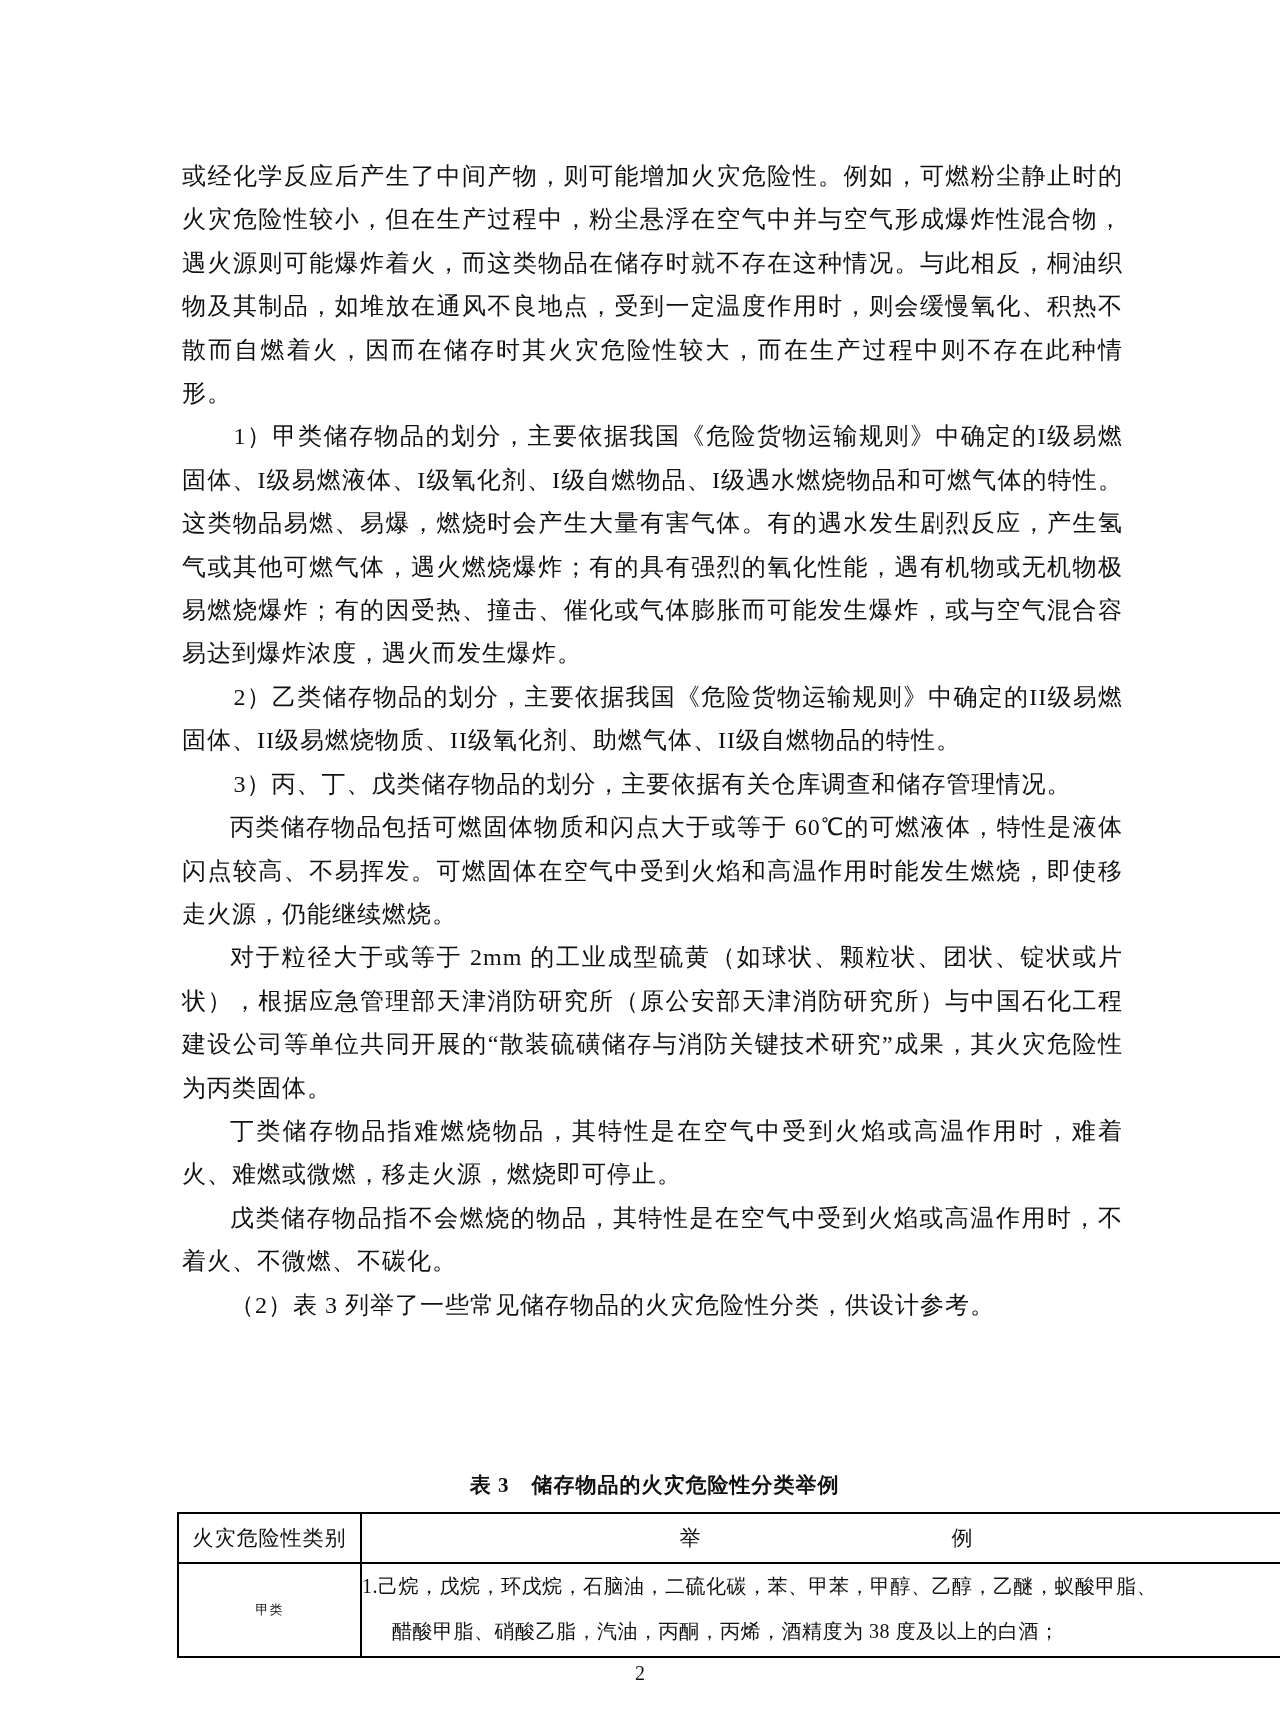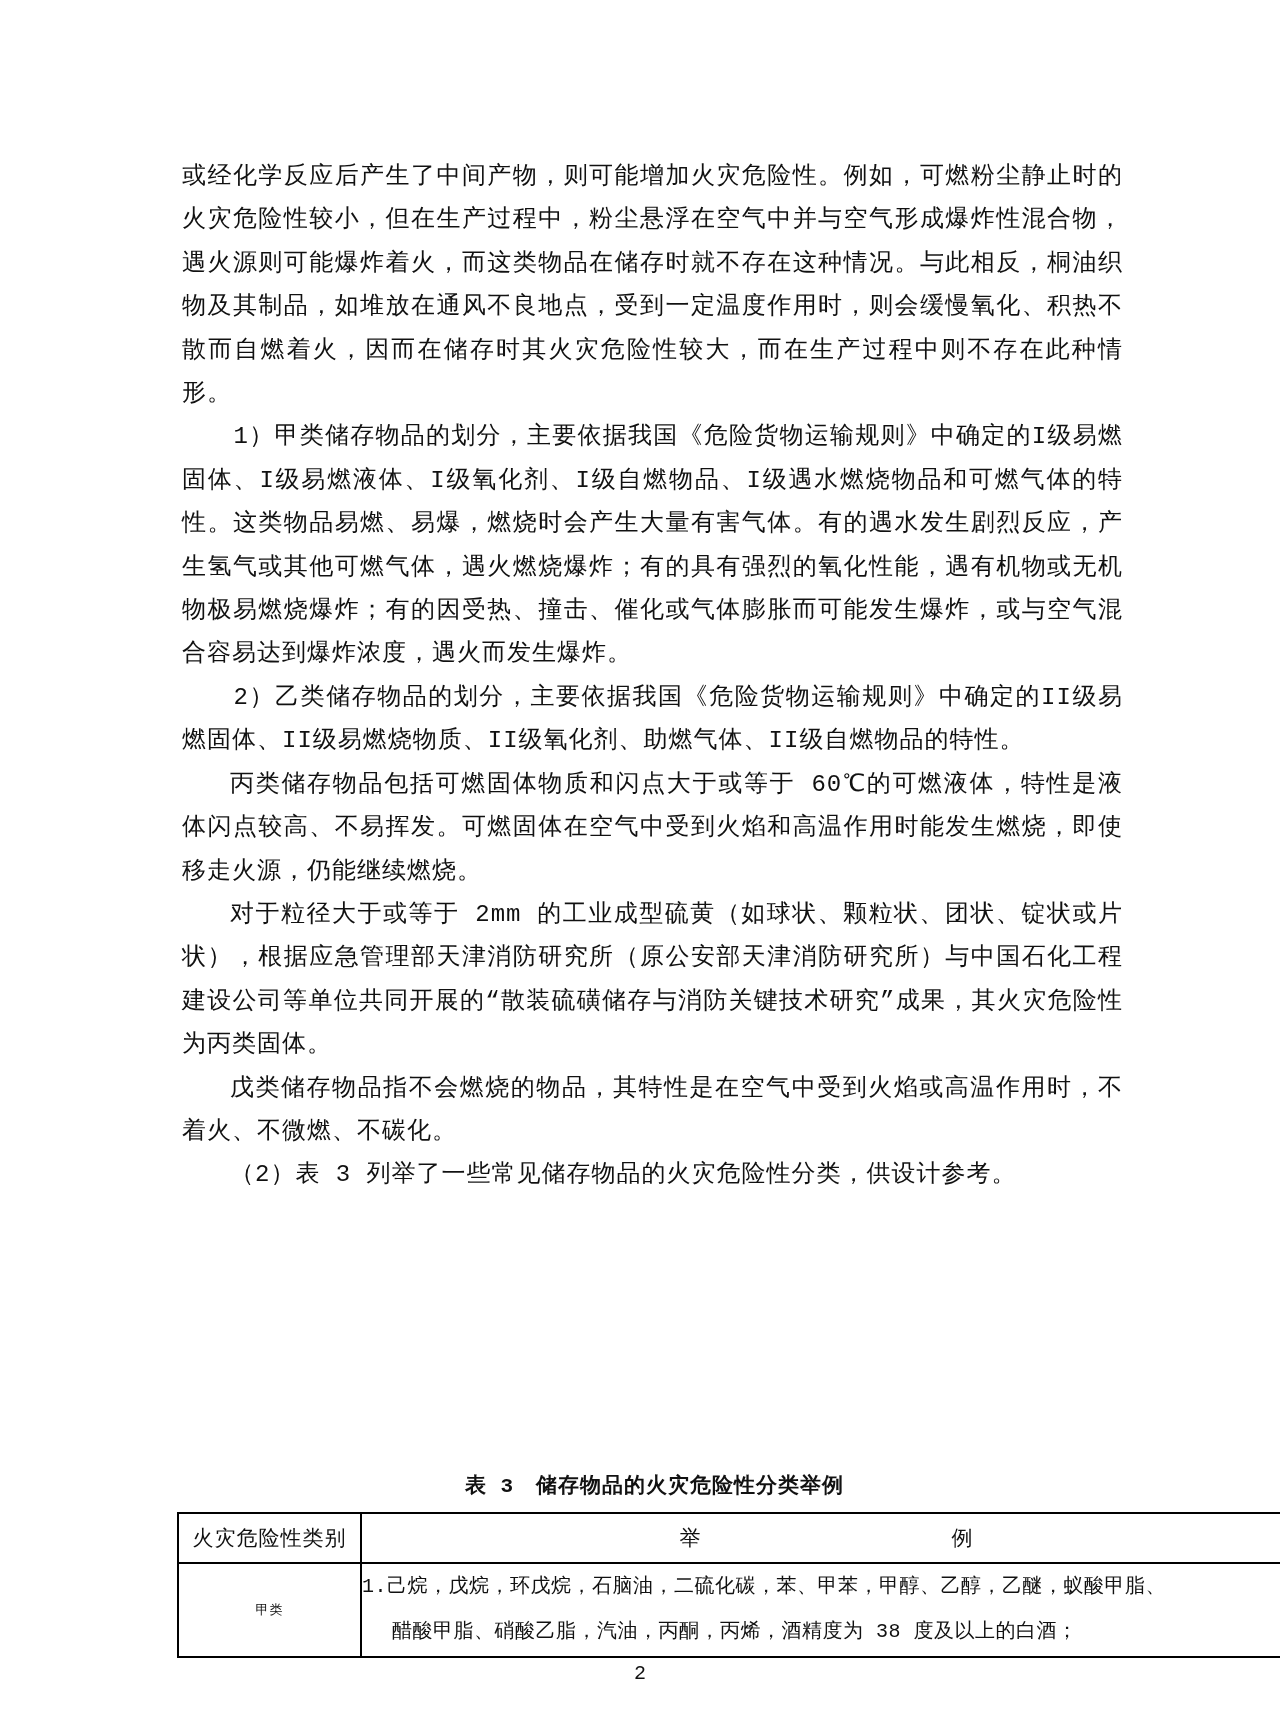--- a/index.html
+++ b/index.html
@@ -2,21 +2,21 @@
 <html><head>
 <meta charset="utf-8">
 <style>
   html, body { margin: 0; padding: 0; background: #ffffff; }
   .page {
     position: relative;
     width: 1280px;
     height: 1721px;
     background: #ffffff;
     color: #111111;
-    font-family: Liberation Mono, monospace;
+    font-family: Liberation Serif, serif;
     overflow: hidden;
   }
   .body-text {
     position: absolute;
     top: 155px;
     left: 182px;
     width: 941px;
     font-size: 24px;
     line-height: 43.4px;
     letter-spacing: 1px;
@@ -93,22 +93,24 @@
 </style>
 </head>
 <body>
 
 <div class="page">
 
   <div class="body-text">
     <p>或经化学反应后产生了中间产物，则可能增加火灾危险性。例如，可燃粉尘静止时的火灾危险性较小，但在生产过程中，粉尘悬浮在空气中并与空气形成爆炸性混合物，遇火源则可能爆炸着火，而这类物品在储存时就不存在这种情况。与此相反，桐油织物及其制品，如堆放在通风不良地点，受到一定温度作用时，则会缓慢氧化、积热不散而自燃着火，因而在储存时其火灾危险性较大，而在生产过程中则不存在此种情形。</p>
     <p class="indent-num">1）甲类储存物品的划分，主要依据我国《危险货物运输规则》中确定的I级易燃固体、I级易燃液体、I级氧化剂、I级自燃物品、I级遇水燃烧物品和可燃气体的特性。这类物品易燃、易爆，燃烧时会产生大量有害气体。有的遇水发生剧烈反应，产生氢气或其他可燃气体，遇火燃烧爆炸；有的具有强烈的氧化性能，遇有机物或无机物极易燃烧爆炸；有的因受热、撞击、催化或气体膨胀而可能发生爆炸，或与空气混合容易达到爆炸浓度，遇火而发生爆炸。</p>
     <p class="indent-num">2）乙类储存物品的划分，主要依据我国《危险货物运输规则》中确定的II级易燃固体、II级易燃烧物质、II级氧化剂、助燃气体、II级自燃物品的特性。</p>
+    <p class="indent-num">3）丙、丁、戊类储存物品的划分，主要依据有关仓库调查和储存管理情况。</p>
     <p class="indent">丙类储存物品包括可燃固体物质和闪点大于或等于 60℃的可燃液体，特性是液体闪点较高、不易挥发。可燃固体在空气中受到火焰和高温作用时能发生燃烧，即使移走火源，仍能继续燃烧。</p>
     <p class="indent">对于粒径大于或等于 2mm 的工业成型硫黄（如球状、颗粒状、团状、锭状或片状），根据应急管理部天津消防研究所（原公安部天津消防研究所）与中国石化工程建设公司等单位共同开展的“散装硫磺储存与消防关键技术研究”成果，其火灾危险性为丙类固体。</p>
+    <p class="indent">丁类储存物品指难燃烧物品，其特性是在空气中受到火焰或高温作用时，难着火、难燃或微燃，移走火源，燃烧即可停止。</p>
     <p class="indent">戊类储存物品指不会燃烧的物品，其特性是在空气中受到火焰或高温作用时，不着火、不微燃、不碳化。</p>
     <p class="indent">（2）表 3 列举了一些常见储存物品的火灾危险性分类，供设计参考。</p>
   </div>
 
   <div class="table-caption">表 3　储存物品的火灾危险性分类举例</div>
 
   <table class="cls-table">
     <colgroup>
       <col class="col-category">
       <col>

